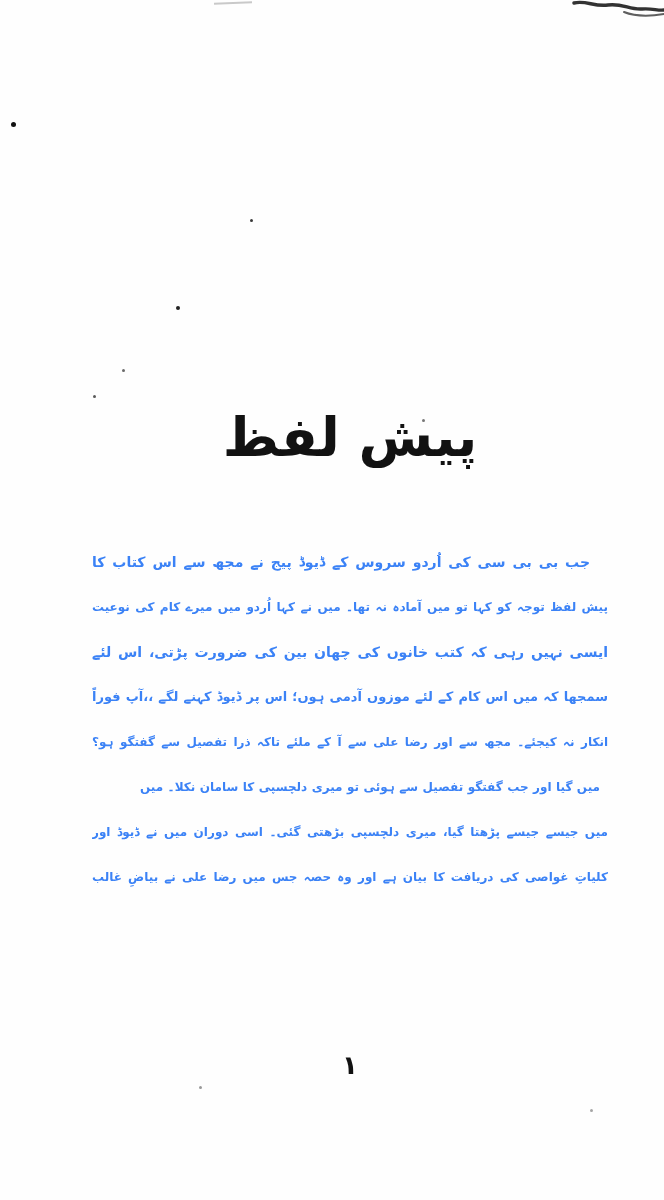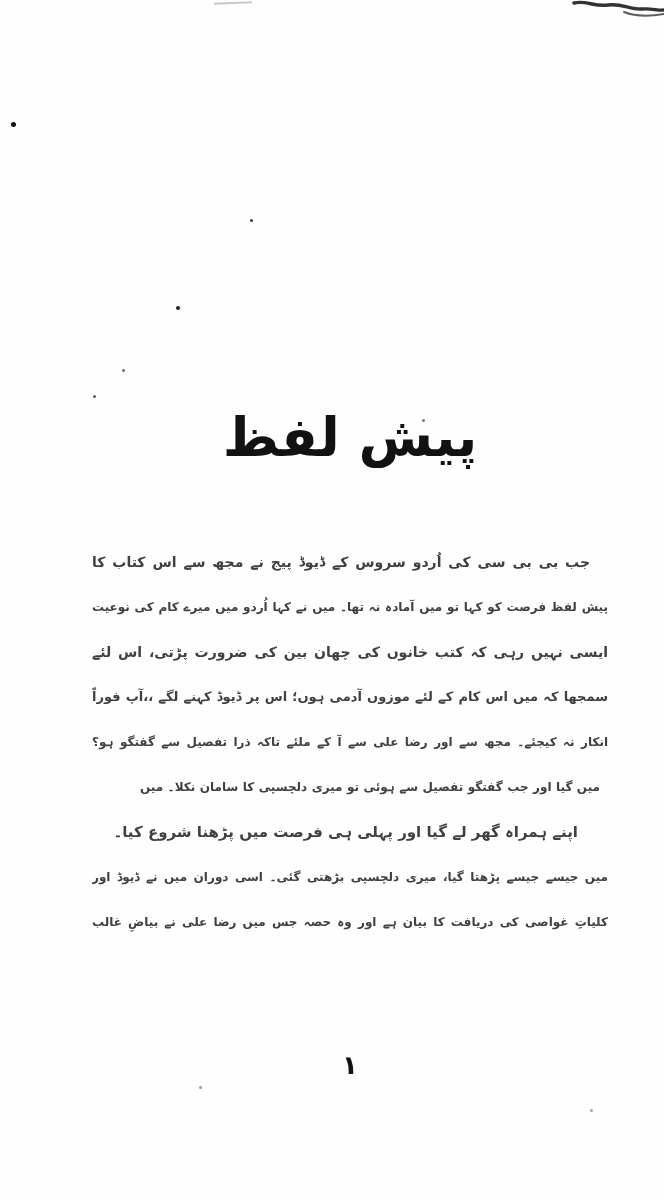--- a/index.html
+++ b/index.html
@@ -29,21 +29,21 @@
   
   .title {
     position: absolute; top: 406px; left: 92px; width: 516px;
     text-align: center; direction: rtl;
     font-size: 54px; font-weight: bold; color: #121212;
     letter-spacing: 1px;
   }
   .body-block { position: absolute; top: 540px; left: 92px; width: 516px; direction: rtl; }
   .line {
     height: 45px; line-height: 44px; overflow: hidden;
-    font-size: 19px; font-weight: 700; color: #404040;
+    font-size: 19px; font-weight: 700; color: #3b82f6;
     direction: rtl; unicode-bidi: embed;
   }
   .just  { text-align: justify; text-align-last: justify; }
   .short { text-align: right;  text-align-last: right; }
   .ind8   { padding-right: 8px; }
   .ind18  { padding-right: 18px; }
   .ind30  { padding-right: 30px; }
   .ind45  { padding-right: 45px; }
   .ind105 { padding-right: 105px; }
   .page-number {
@@ -68,25 +68,24 @@
   <div class="speck sp4"></div>
   <div class="speck sp5"></div>
   <div class="speck sp6"></div>
   <div class="speck sp7"></div>
   <div class="speck sp8"></div>
 
   <div class="title">پیش لفظ</div>
 
   <div class="body-block">
     <div class="line just ind18" style="font-size: 14px;">جب بی بی سی کی اُردو سروس کے ڈیوڈ پیج نے مجھ سے اس کتاب کا</div>
-    <div class="line just" style="font-size: 12px;">پیش لفظ فرصت کو کہا تو میں آمادہ نہ تھا۔ میں نے کہا اُردو میں میرے کام کی نوعیت</div>
+    <div class="line just" style="font-size: 12px;">پیش لفظ توجہ کو کہا تو میں آمادہ نہ تھا۔ میں نے کہا اُردو میں میرے کام کی نوعیت</div>
     <div class="line just" style="font-size: 14px;">ایسی نہیں رہی کہ کتب خانوں کی چھان بین کی ضرورت پڑتی، اس لئے میں نہیں</div>
     <div class="line just" style="font-size: 13px;">سمجھا کہ میں اس کام کے لئے موزوں آدمی ہوں؛ اس پر ڈیوڈ کہنے لگے ،،آپ فوراً</div>
     <div class="line just" style="font-size: 12px;">انکار نہ کیجئے۔ مجھ سے اور رضا علی سے آ کے ملئے تاکہ ذرا تفصیل سے گفتگو ہو؟</div>
     <div class="line just ind8" style="font-size: 12px; margin-left: 48px;">میں گیا اور جب گفتگو تفصیل سے ہوئی تو میری دلچسپی کا سامان نکلا۔ میں مسودہ</div>
-    <div class="line short ind30" style="font-size: 15px;">اپنے ہمراہ گھر لے گیا اور پہلی ہی فرصت میں پڑھنا شروع کیا۔</div>
     <div class="line just" style="font-size: 12px;">میں جیسے جیسے پڑھتا گیا، میری دلچسپی بڑھتی گئی۔ اسی دوران میں نے ڈیوڈ اور</div>
     <div class="line just" style="font-size: 12px;">کلیاتِ غواصی کی دریافت کا بیان ہے اور وہ حصہ جس میں رضا علی نے بیاضِ غالب</div>
   </div>
 
   <div class="page-number">۱</div>
 
 </div>
 
 </body></html>

